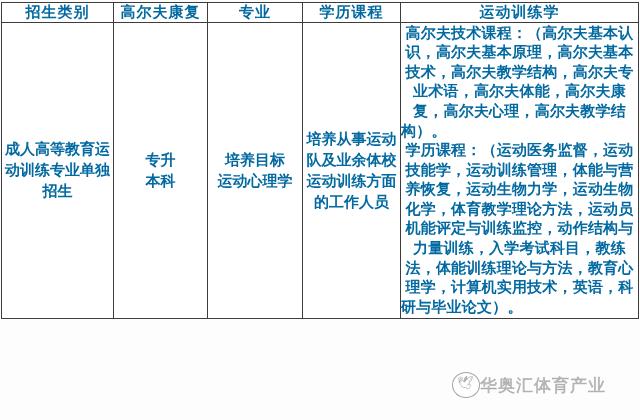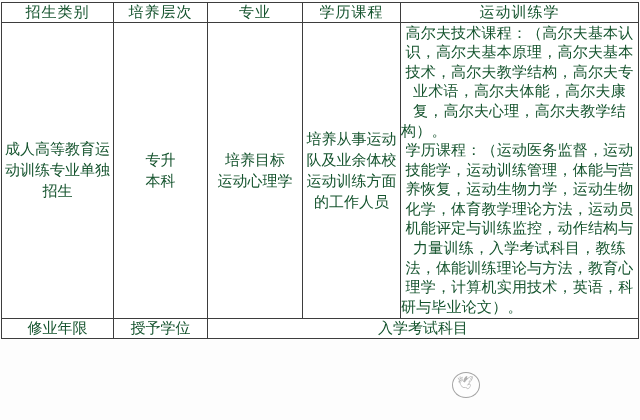--- a/index.html
+++ b/index.html
@@ -17,26 +17,26 @@
   }
   table.admission {
     border-collapse: collapse;
     table-layout: fixed;
     width: 637px;
     margin: 2px 0 0 1px;
     background: #ffffff;
   }
   table.admission td, table.admission th {
     border: 1px solid #3d3d3d;
-    font-weight: normal;
+    font-weight: bold;
     font-size: 15px;
     padding: 0;
     vertical-align: middle;
     text-align: center;
-    color: #14532d;
+    color: #0369a1;
   }
   th.hdr { height: 19px; letter-spacing: 1px; }
   td.cell-center { line-height: 21px; padding: 2px 5px; }
   td.courses {
     vertical-align: top;
     text-align: justify;
     text-align-last: left;
     padding: 1px 4px 0 5px;
     line-height: 19.6px;
     letter-spacing: 0.2px;
@@ -97,21 +97,21 @@
       <col style="width:112px">
       <col style="width:94px">
       <col style="width:95px">
       <col style="width:98px">
       <col style="width:238px">
     </colgroup>
 
     <tbody>
         <tr>
       <th class="hdr">招生类别</th>
-      <th class="hdr">培养层次</th>
+      <th class="hdr">高尔夫康复</th>
       <th class="hdr">专业</th>
       <th class="hdr">学历课程</th>
       <th class="hdr">运动训练学</th>
     </tr>
 
     <tr class="main-row">
       <td class="cell-center">成人高等教育运动训练专业单独招生</td>
       <td class="cell-center">
         <div>专升</div>
         <div>本科</div>
@@ -120,28 +120,24 @@
         <div>培养目标</div>
         <div>运动心理学</div>
       </td>
       <td class="cell-center">培养从事运动队及业余体校运动训练方面的工作人员</td>
       <td class="courses">
         <div>高尔夫技术课程：（高尔夫基本认识，高尔夫基本原理，高尔夫基本技术，高尔夫教学结构，高尔夫专业术语，高尔夫体能，高尔夫康复，高尔夫心理，高尔夫教学结构）。</div>
         <div>学历课程：（运动医务监督，运动技能学，运动训练管理，体能与营养恢复，运动生物力学，运动生物化学，体育教学理论方法，运动员机能评定与训练监控，动作结构与力量训练，入学考试科目，教练法，体能训练理论与方法，教育心理学，计算机实用技术，英语，科研与毕业论文）。</div>
       </td>
     </tr>
 
-    <tr class="term-row">
-      <td>修业年限</td>
-      <td>授予学位</td>
-      <td colspan="3">入学考试科目</td>
-    </tr>
 
 
   </tbody>
     </table>
 
   <div class="watermark">
     <span class="wm-circle"></span>
     <span class="wm-bird">🕊︎</span>
+    <span class="wm-text">华奥汇体育产业</span>
   </div>
 
 </div>
 
 </body></html>

